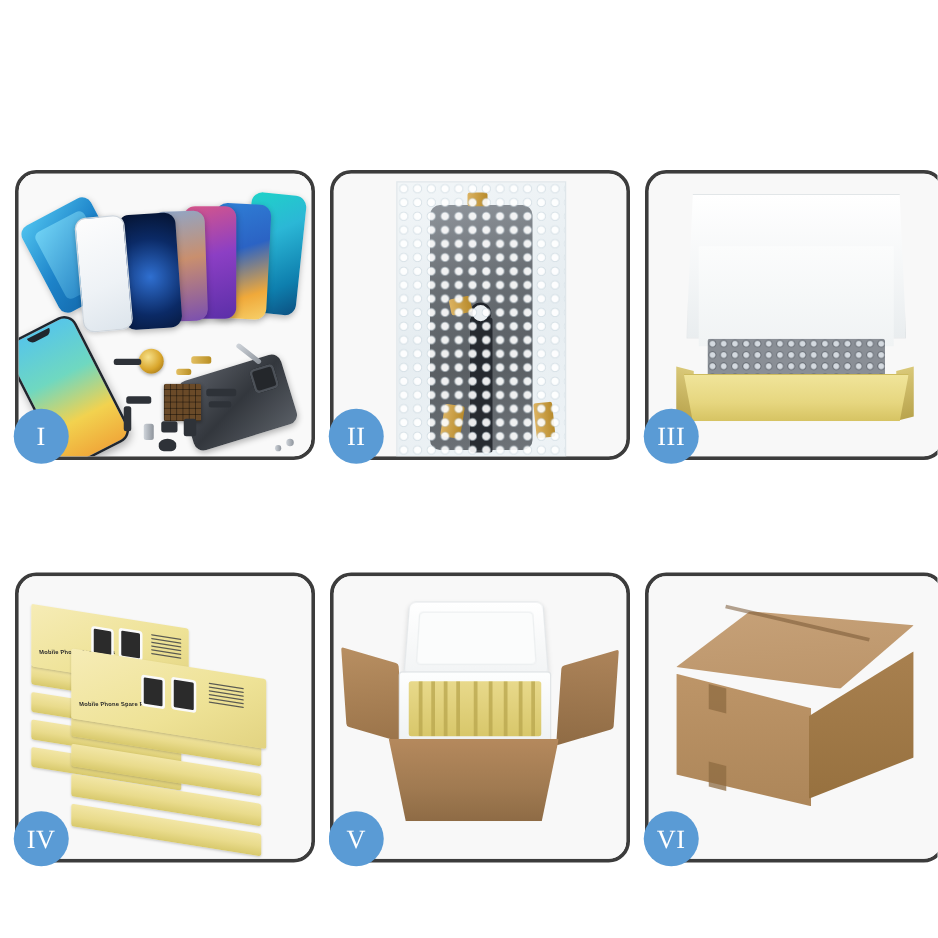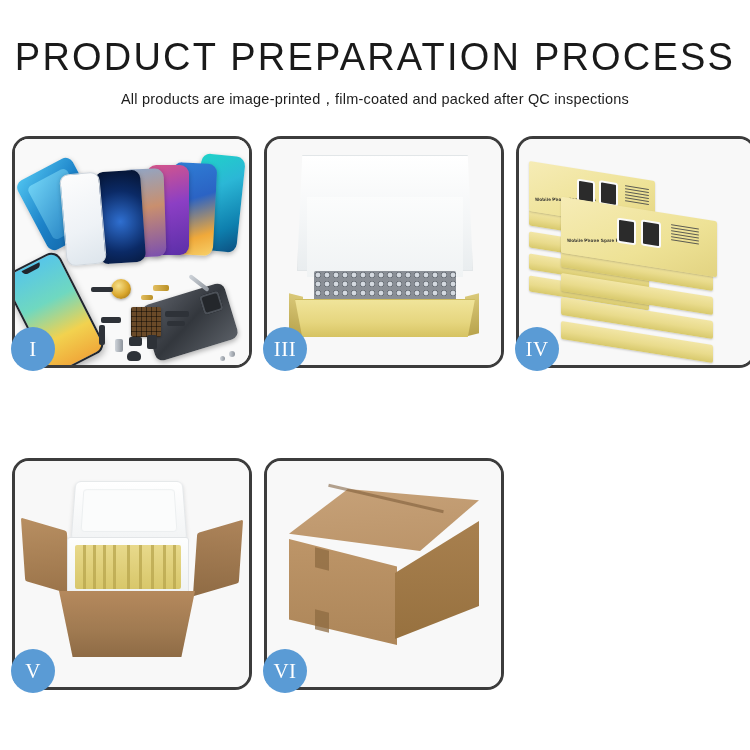--- a/index.html
+++ b/index.html
@@ -314,24 +314,20 @@
   .p6 .tape1 { position:absolute; left:48px; top:88px; width:14px; height:20px;
                background: rgba(142,107,66,.75); transform: skewY(14deg); }
   .p6 .tape2 { position:absolute; left:48px; top:150px; width:14px; height:20px;
                background: rgba(142,107,66,.75); transform: skewY(14deg); }
 </style>
 </head>
 <body>
 
 <div class="page">
 
-  <div class="header">
-    <div class="title">PRODUCT PREPARATION PROCESS</div>
-    <div class="subtitle">All products are image-printed，film-coated and packed after QC inspections</div>
-  </div>
 
   <div class="grid">
 
     <div class="panel p1">
       <div class="panel-inner">
         <div class="scene">
           <div class="adhesive"></div>
           <div class="phone ph-a"></div>
           <div class="phone ph-b"></div>
           <div class="phone ph-c"></div>
@@ -354,20 +350,35 @@
           <div class="part" style="left:132px;top:196px;width:10px;height:14px;"></div>
           <div class="part" style="left:112px;top:212px;width:14px;height:10px;border-radius:50% 50% 4px 4px;"></div>
           <div class="part silver" style="right:38px;top:142px;width:24px;height:4px;transform:rotate(38deg);"></div>
           <div class="part silver" style="right:14px;bottom:8px;width:6px;height:6px;border-radius:50%;"></div>
           <div class="part silver" style="right:24px;bottom:4px;width:5px;height:5px;border-radius:50%;"></div>
         </div>
       </div>
       <div class="badge">I</div>
     </div>
 
+    <div class="panel p2">
+      <div class="panel-inner">
+        <div class="bag">
+          <div class="screenpart"></div>
+          <div class="flexdark"></div>
+          <div class="conn"></div>
+          <div class="tape t1"></div>
+          <div class="tape t2"></div>
+          <div class="tape t3"></div>
+          <div class="tape t4"></div>
+          <div class="bubbles"></div>
+        </div>
+      </div>
+      <div class="badge">II</div>
+    </div>
 
     <div class="panel p3">
       <div class="panel-inner">
         <div class="lid"></div>
         <div class="foamback"></div>
         <div class="bubblebed"></div>
         <div class="flapl"></div>
         <div class="flapr"></div>
         <div class="boxbody"></div>
       </div>

